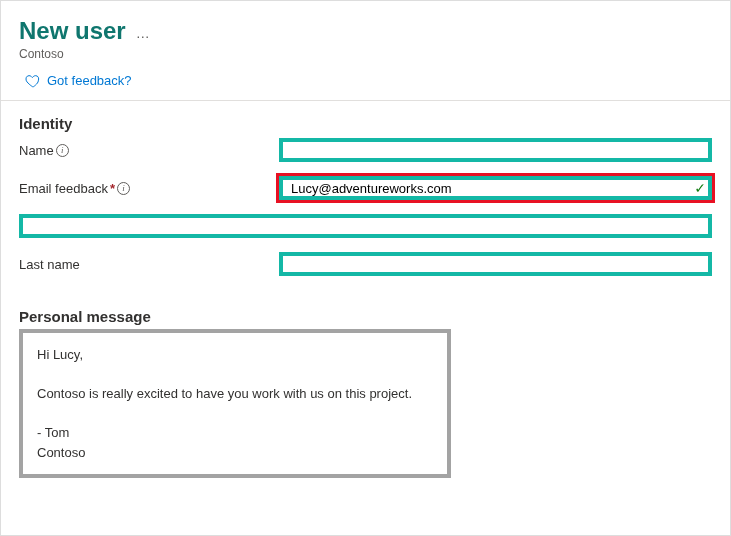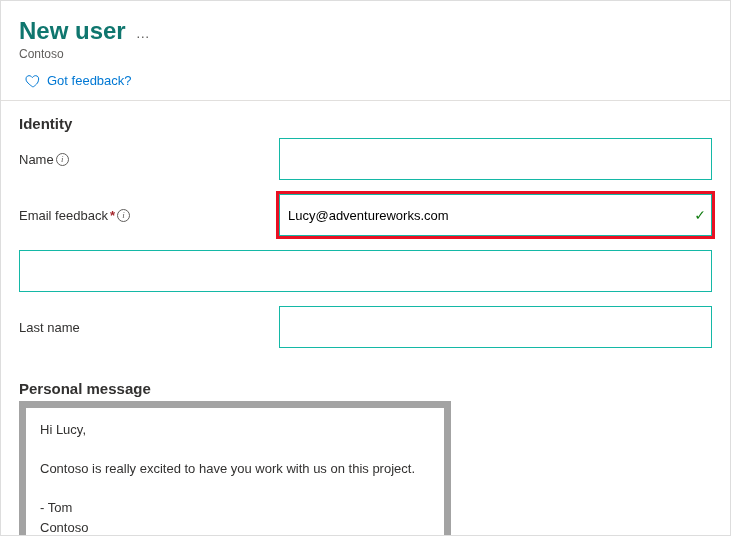--- a/index.html
+++ b/index.html
@@ -88,22 +88,22 @@
       border-radius: 50%;
       align-items: center;
       justify-content: center;
       font-size: 9px;
       color: #605e5c;
       font-style: italic;
       font-family: Georgia, serif;
     }
     .form-input {
       flex: 1;
-      height: 42px;
-      border: 1px solid #14b8a6;
+      height: 24px;
+      border: 4px solid #14b8a6;
       padding: 2px 8px;
       font-size: 13px;
       font-family: inherit;
       outline: none;
     }
     .input-wrap {
       flex: 1;
       position: relative;
       display: flex;
     }
@@ -119,21 +119,21 @@
       color: #107c10;
       font-size: 14px;
     }
     .personal-heading {
       font-size: 15px;
       font-weight: 600;
       margin-top: 32px;
       margin-bottom: 4px;
     }
     .message-box {
-      border: 7px solid #a3a3a3;
+      border: 4px solid #a3a3a3;
       padding: 12px 14px;
       width: 432px;
       min-height: 120px;
       font-size: 13px;
       color: #323130;
       white-space: pre-line;
       line-height: 1.5;
     }
   </style>
 </head>

